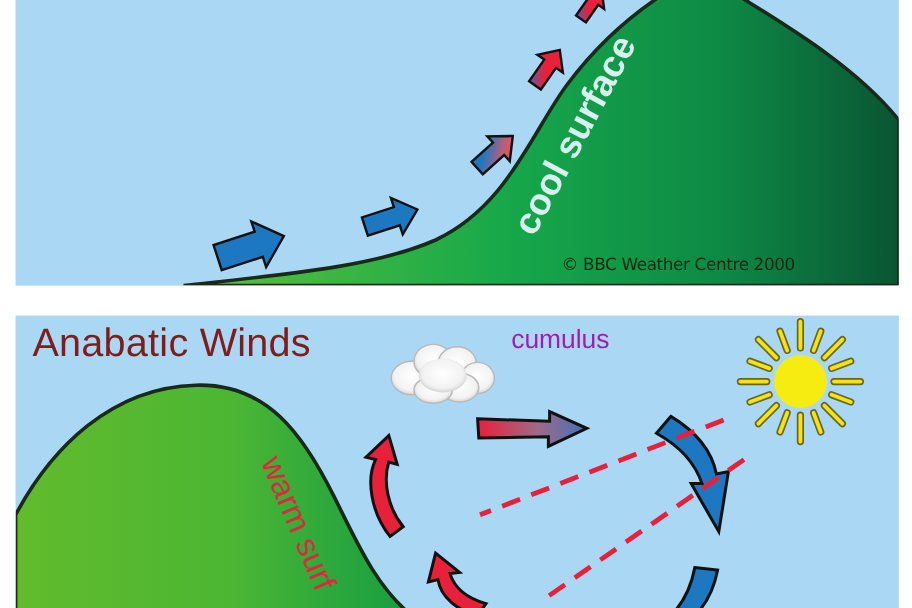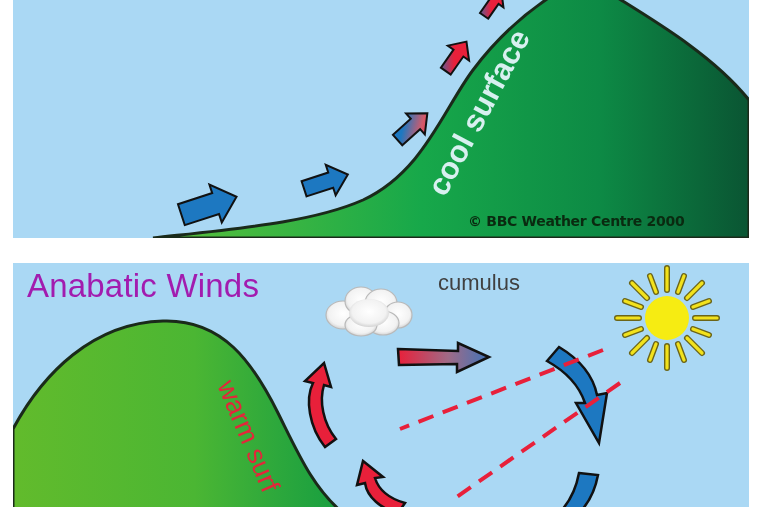--- a/index.html
+++ b/index.html
@@ -2,23 +2,23 @@
 <html><head>
 <meta charset="utf-8">
 <style>
   html, body { margin: 0; padding: 0; background: #ffffff; }
   body { width: 760px; height: 507px; position: relative; overflow: hidden; }
   .panel { position: absolute; left: 13px; width: 736px; overflow: hidden; background: #aad8f4; }
   .panel-top { top: 0; height: 238px; }
   .panel-bottom { top: 263px; height: 244px; }
   svg { position: absolute; left: 0; top: 0; display: block; }
   .txt { font-family: "Liberation Sans", sans-serif; }
-  .title { position: absolute; left: 14px; top: 4px; font-family: "Liberation Sans", sans-serif; font-size: 33px; color: #a21caf; letter-spacing: 0.2px; }
-  .cloud-label { position: absolute; left: 413px; top: 6px; font-family: "Liberation Sans", sans-serif; font-size: 22px; line-height: 28px; color: #404040; margin-left: 12px; }
-  .credit { position: absolute; left: 455px; top: 213px; font-family: "DejaVu Sans", sans-serif; font-size: 14px; font-weight: bold; color: #0a2a10; letter-spacing: -0.3px; }
+  .title { position: absolute; left: 14px; top: 4px; font-family: "Liberation Sans", sans-serif; font-size: 33px; color: #7f1d1d; letter-spacing: 0.2px; }
+  .cloud-label { position: absolute; left: 413px; top: 6px; font-family: "Liberation Sans", sans-serif; font-size: 22px; line-height: 28px; color: #a21caf; }
+  .credit { position: absolute; left: 455px; top: 213px; font-family: "DejaVu Sans", sans-serif; font-size: 14px; font-weight: normal; color: #0a2a10; letter-spacing: -0.3px; }
 </style>
 </head>
 <body>
 
 <div class="panel panel-top">
   <svg width="736" height="238" viewBox="0 0 736 238">
     <defs>
       <linearGradient id="hillTop" x1="0" y1="0" x2="1" y2="0">
         <stop offset="0" stop-color="#5cc23a"></stop>
         <stop offset="0.45" stop-color="#17a84a"></stop>

